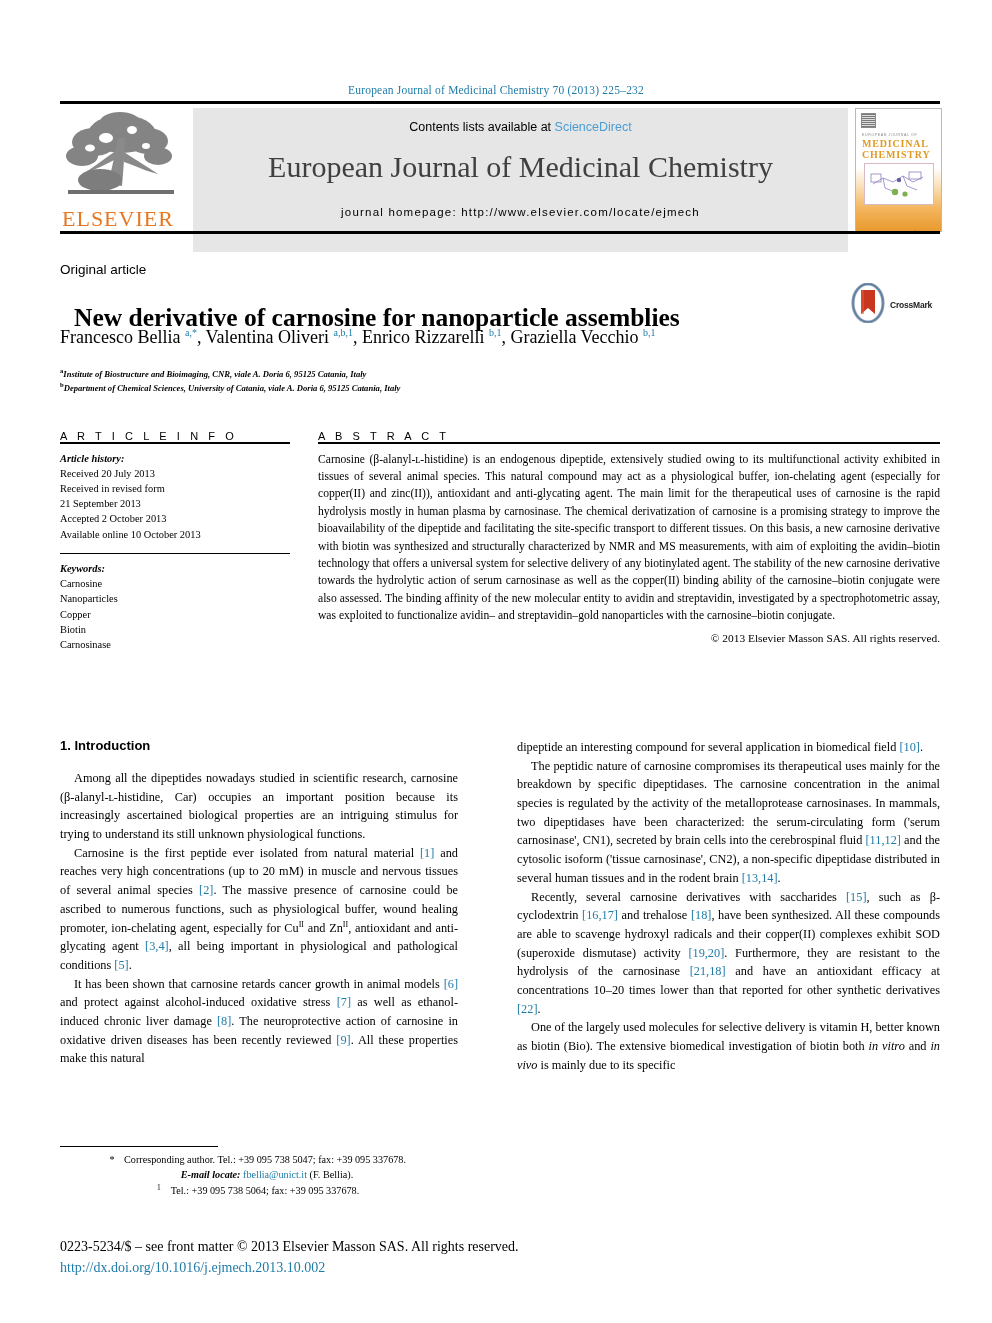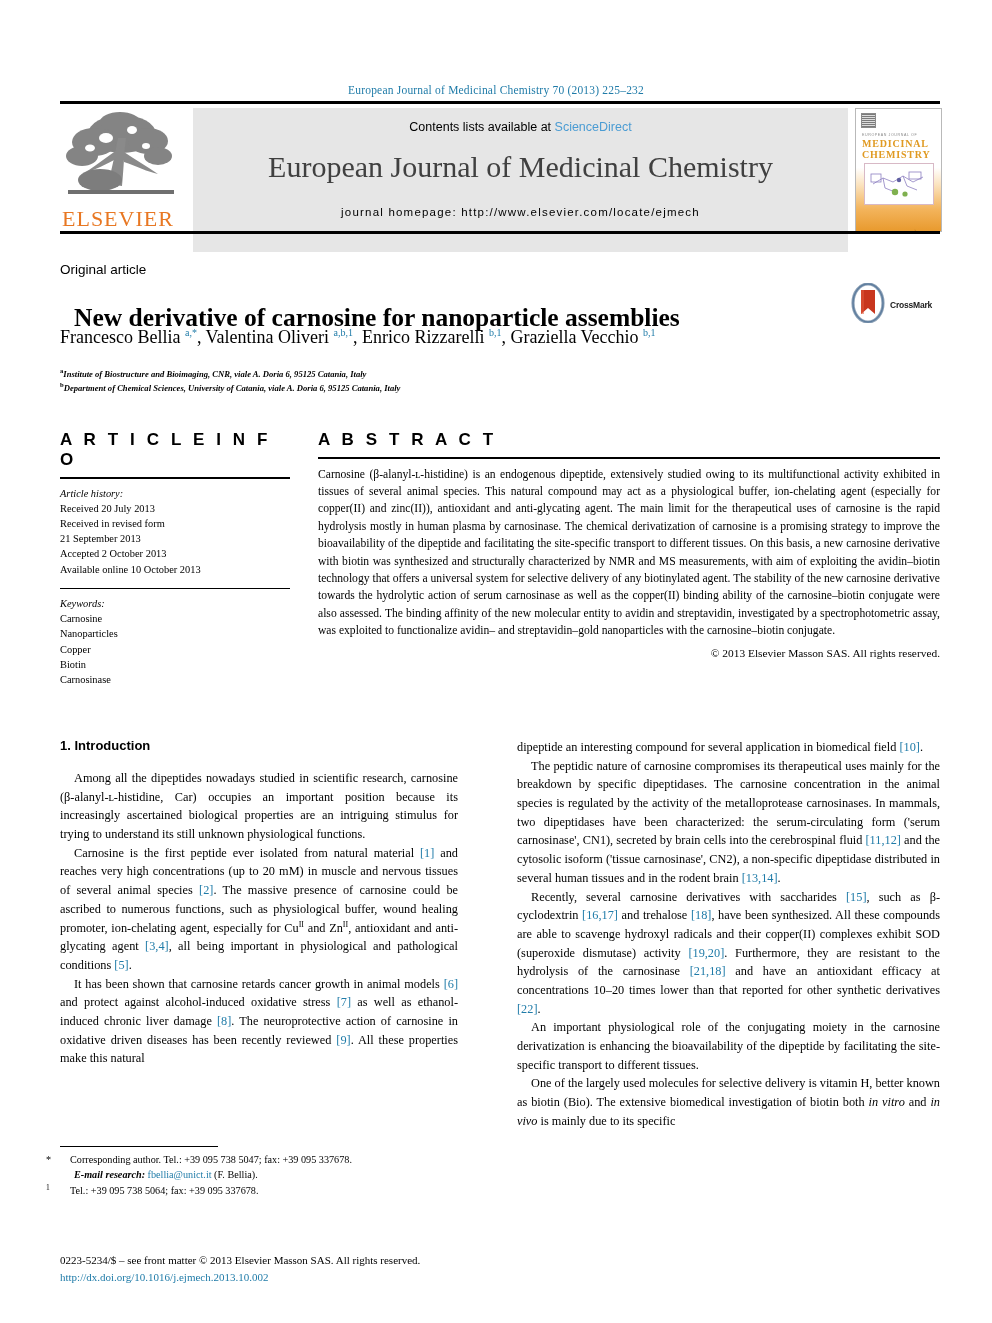--- a/index.html
+++ b/index.html
@@ -233,40 +233,40 @@
     left: 60px; top: 430px;
     width: 230px;
   }
   .abs-col {
     position: absolute;
     left: 318px; top: 430px;
     width: 622px;
   }
   .sec-head {
     font-family: "Liberation Sans", sans-serif;
-    font-size: 17px;
-    font-weight: bold;
+    font-size: 11px;
+    font-weight: normal;
     letter-spacing: 3.6px;
     color: #000;
-    margin-bottom: 7px;
+    margin-bottom: 0;
   }
   .hr-thin {
     height: 1.6px;
     background: #000;
     margin-bottom: 7px;
   }
   .info-block {
     font-family: "Liberation Serif", serif;
     font-size: 10.4px;
     line-height: 1.46;
     color: #000;
   }
   .info-block .it {
     font-style: italic;
-    font-weight: normal;
+    font-weight: bold;
   }
   .info-sep {
     height: 1.4px;
     background: #000;
     margin: 11px 0 7px 0;
   }
   .abstract-text {
     font-family: "Liberation Serif", serif;
     font-size: 11.6px;
     line-height: 1.50;
@@ -322,34 +322,33 @@
   }
   .footnotes {
     position: absolute;
     left: 60px; top: 1153px;
     width: 400px;
     font-family: "Liberation Serif", serif;
     font-size: 10.2px;
     line-height: 1.45;
     color: #000;
   }
-  .fn-row { padding-left: 14px; text-indent: -14px; }
+  .fn-row { padding-left: 14px; text-indent: -14px; text-align: center; }
   .fn-mark { display: inline-block; width: 10px; }
   .fn-em { font-style: italic; font-weight: bold; }
   .link { color: #1f7ba8; }
 
   .imprint {
     position: absolute;
     left: 60px; top: 1236px;
     width: 500px;
     font-family: "Liberation Serif", serif;
-    font-size: 11px;
+    font-size: 14px;
     line-height: 1.5;
     color: #000;
-    margin-top: 16px;
   }
 </style>
 </head>
 <body>
 
 <div class="page">
 
   <div class="running-head">European Journal of Medicinal Chemistry 70 (2013) 225–232</div>
 
   <div class="masthead">
@@ -466,31 +465,30 @@
     <div class="h2">1. Introduction</div>
     <p class="para">Among all the dipeptides nowadays studied in scientific research, carnosine (β-alanyl-ʟ-histidine, Car) occupies an important position because its increasingly ascertained biological properties are an intriguing stimulus for trying to understand its still unknown physiological functions.</p>
     <p class="para">Carnosine is the first peptide ever isolated from natural material <span class="ref">[1]</span> and reaches very high concentrations (up to 20 mM) in muscle and nervous tissues of several animal species <span class="ref">[2]</span>. The massive presence of carnosine could be ascribed to numerous functions, such as physiological buffer, wound healing promoter, ion-chelating agent, especially for Cu<span class="sup-r">II</span> and Zn<span class="sup-r">II</span>, antioxidant and anti-glycating agent <span class="ref">[3,4]</span>, all being important in physiological and pathological conditions <span class="ref">[5]</span>.</p>
     <p class="para">It has been shown that carnosine retards cancer growth in animal models <span class="ref">[6]</span> and protect against alcohol-induced oxidative stress <span class="ref">[7]</span> as well as ethanol-induced chronic liver damage <span class="ref">[8]</span>. The neuroprotective action of carnosine in oxidative driven diseases has been recently reviewed <span class="ref">[9]</span>. All these properties make this natural</p>
   </div>
 
   <div class="body-col-right">
     <p class="para" style="text-indent:0">dipeptide an interesting compound for several application in biomedical field <span class="ref">[10]</span>.</p>
     <p class="para">The peptidic nature of carnosine compromises its therapeutical uses mainly for the breakdown by specific dipeptidases. The carnosine concentration in the animal species is regulated by the activity of the metalloprotease carnosinases. In mammals, two dipeptidases have been characterized: the serum-circulating form ('serum carnosinase', CN1), secreted by brain cells into the cerebrospinal fluid <span class="ref">[11,12]</span> and the cytosolic isoform ('tissue carnosinase', CN2), a non-specific dipeptidase distributed in several human tissues and in the rodent brain <span class="ref">[13,14]</span>.</p>
     <p class="para">Recently, several carnosine derivatives with saccharides <span class="ref">[15]</span>, such as β-cyclodextrin <span class="ref">[16,17]</span> and trehalose <span class="ref">[18]</span>, have been synthesized. All these compounds are able to scavenge hydroxyl radicals and their copper(II) complexes exhibit SOD (superoxide dismutase) activity <span class="ref">[19,20]</span>. Furthermore, they are resistant to the hydrolysis of the carnosinase <span class="ref">[21,18]</span> and have an antioxidant efficacy at concentrations 10–20 times lower than that reported for other synthetic derivatives <span class="ref">[22]</span>.</p>
-    <p class="para">An important physiological role of the conjugating moiety in the carnosine derivatization is enhancing the bioavailability of the dipeptide by facilitating the site-specific transport to different tissues.</p>
     <p class="para">One of the largely used molecules for selective delivery is vitamin H, better known as biotin (Bio). The extensive biomedical investigation of biotin both <i>in vitro</i> and <i>in vivo</i> is mainly due to its specific</p>
   </div>
 
   <div class="footnote-rule"></div>
   <div class="footnotes">
     <div class="fn-row">
       <span class="fn-mark">*</span><span>Corresponding author. Tel.: +39 095 738 5047; fax: +39 095 337678.</span>
     </div>
     <div class="fn-row" style="padding-left:14px;text-indent:0">
-      <span class="fn-em">E-mail research:</span>
+      <span class="fn-em">E-mail locate:</span>
       <span class="link">fbellia@unict.it</span>
       <span>(F. Bellia).</span>
     </div>
     <div class="fn-row">
       <span class="fn-mark" style="font-size:7.5px;vertical-align:super">1</span><span>Tel.: +39 095 738 5064; fax: +39 095 337678.</span>
     </div>
   </div>
 
   <div class="imprint">
     <div>0223-5234/$ – see front matter © 2013 Elsevier Masson SAS. All rights reserved.</div>

